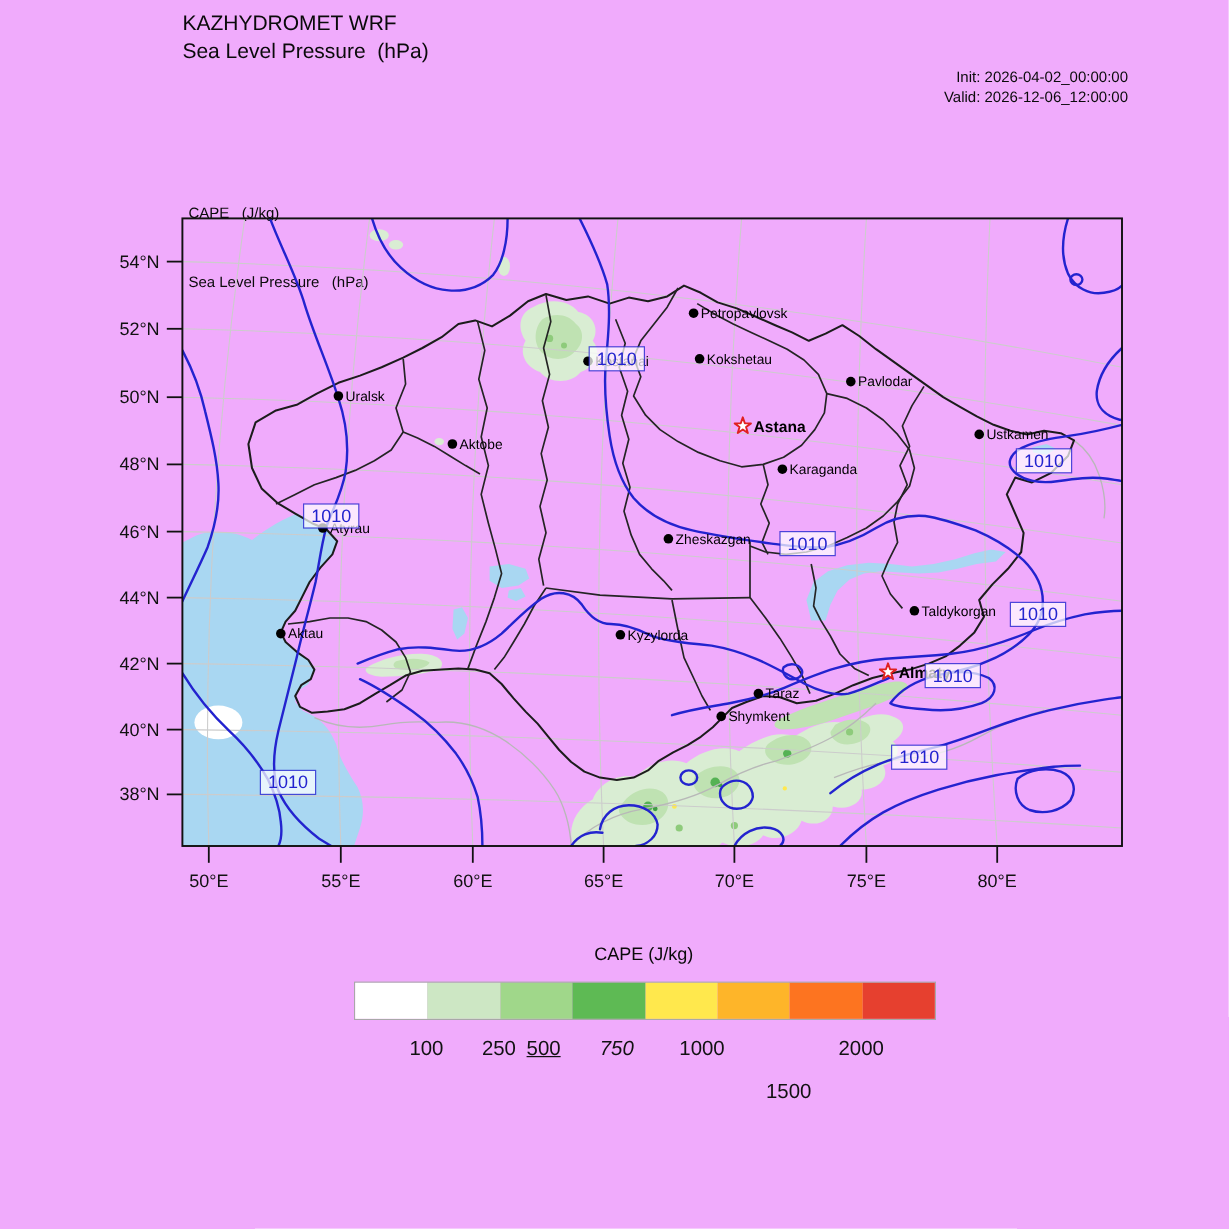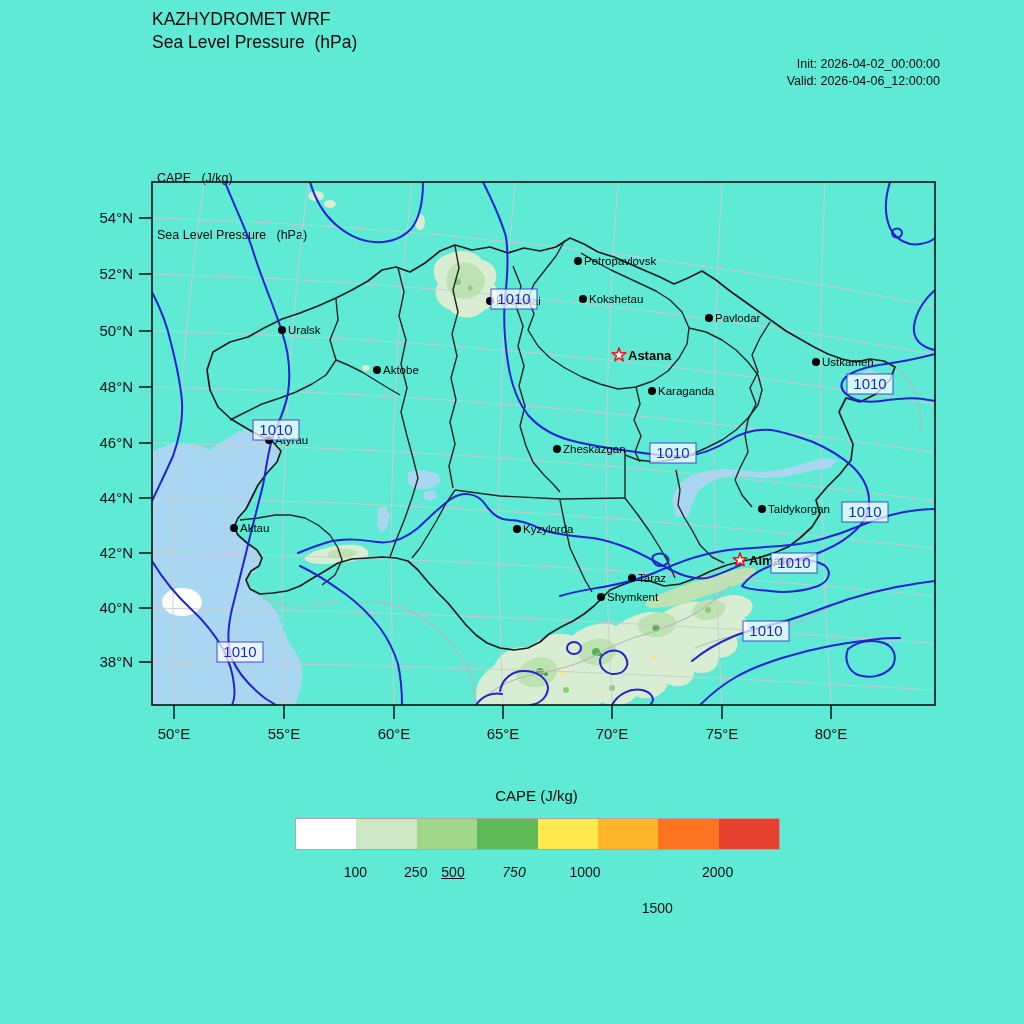--- a/index.html
+++ b/index.html
@@ -1,42 +1,42 @@
 <!DOCTYPE html>
 <html><head>
 <meta charset="utf-8">
 <style>
   html,body{margin:0;padding:0;background:#fff;}
-  #page{position:relative;width:1024px;height:1024px;background:#5eead4;overflow:hidden;
+  #page{position:relative;width:1024px;height:1024px;background:#f0abfc;overflow:hidden;
         font-family:"Liberation Sans", sans-serif;color:#0a0a0a;}
   .abs{position:absolute;}
   .t-line{white-space:pre;font-size:17.5px;line-height:23px;color:#0a0a0a;}
   #title-block{left:152px;top:8px;}
   #run-info{right:84px;top:56px;text-align:right;font-size:12.5px;line-height:17px;margin-left:40px;}
   #field-header{left:157px;top:131px;font-size:12.5px;line-height:19px;white-space:pre;}
   #map-svg{left:0;top:0;}
   #legend-title{left:295px;top:787px;width:483px;text-align:center;font-size:15px;}
   #legend-bar{left:295px;top:818px;width:483px;height:30px;display:flex;border:1px solid #a8a8a8;}
   #legend-bar .seg{flex:1 1 0;height:100%;}
-  .legend-tick{position:absolute;top:864px;transform:translateX(-50%);font-size:14px;color:#111;}
+  .legend-tick{position:absolute;top:864px;transform:translateX(-50%);font-size:17px;color:#111;}
   svg text{font-family:"Liberation Sans", sans-serif;}
 </style>
 </head>
 <body>
 
 <div id="page">
 
   <div id="title-block" class="abs">
     <div class="t-line">KAZHYDROMET WRF</div>
     <div class="t-line">Sea Level Pressure  (hPa)</div>
   </div>
 
   <div id="run-info" class="abs">
     <div>Init: 2026-04-02_00:00:00</div>
-    <div>Valid: 2026-04-06_12:00:00</div>
+    <div>Valid: 2026-12-06_12:00:00</div>
   </div>
 
   <div id="field-header" class="abs">
     <div>CAPE   (J/kg)</div>
     <div>Sea Level Pressure   (hPa)</div>
   </div>
 
   <svg id="map-svg" class="abs" width="1024" height="1024" viewBox="0 0 1024 1024">
     <defs>
       <clipPath id="mapclip">

